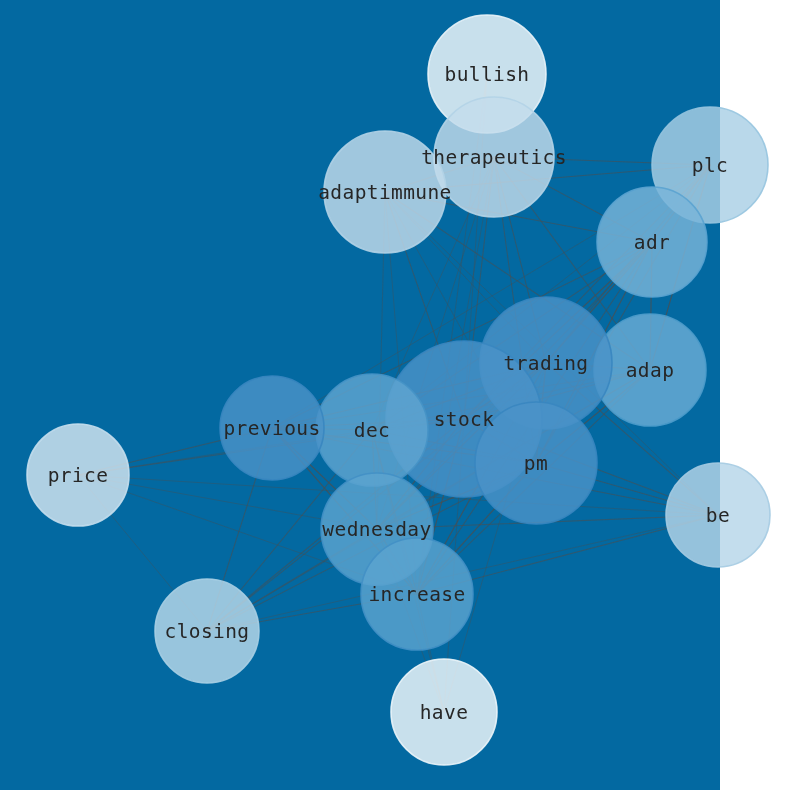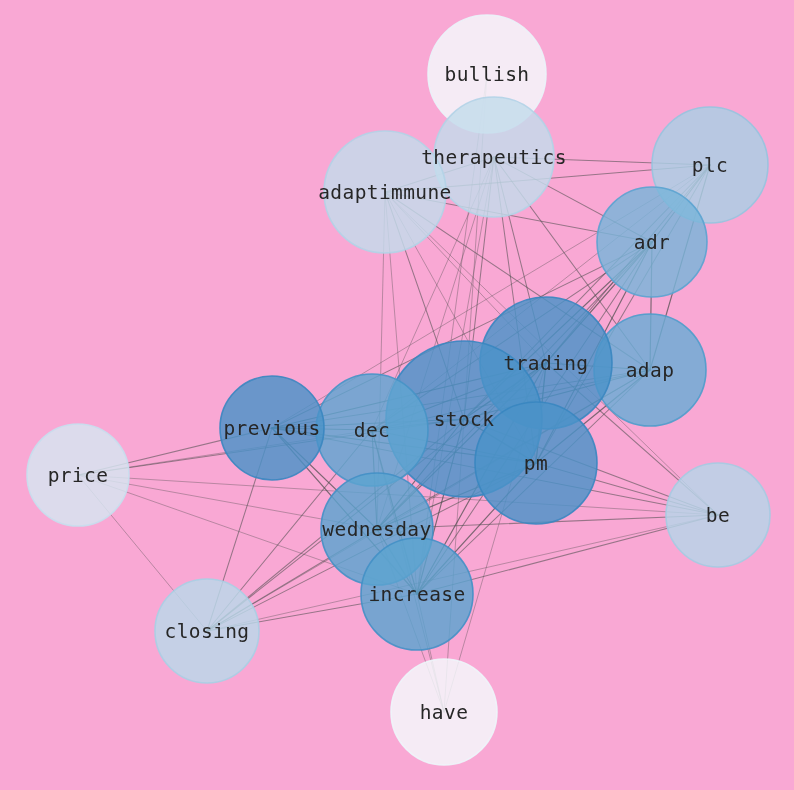--- a/index.html
+++ b/index.html
@@ -8,23 +8,23 @@
     background: #ffffff;
   }
   body {
     width: 794px;
     height: 790px;
     font-family: "DejaVu Sans Mono", "Liberation Mono", monospace;
     overflow: hidden;
   }
   #graph-root {
     position: relative;
-    width: 794px;
+    width: 720px;
     height: 790px;
-    background: #f9a8d4;
+    background: #0369a1;
   }
   #graph-svg {
     position: absolute;
     top: 0;
     left: 0;
     width: 794px;
     height: 790px;
     display: block;
   }
   .node-label {

